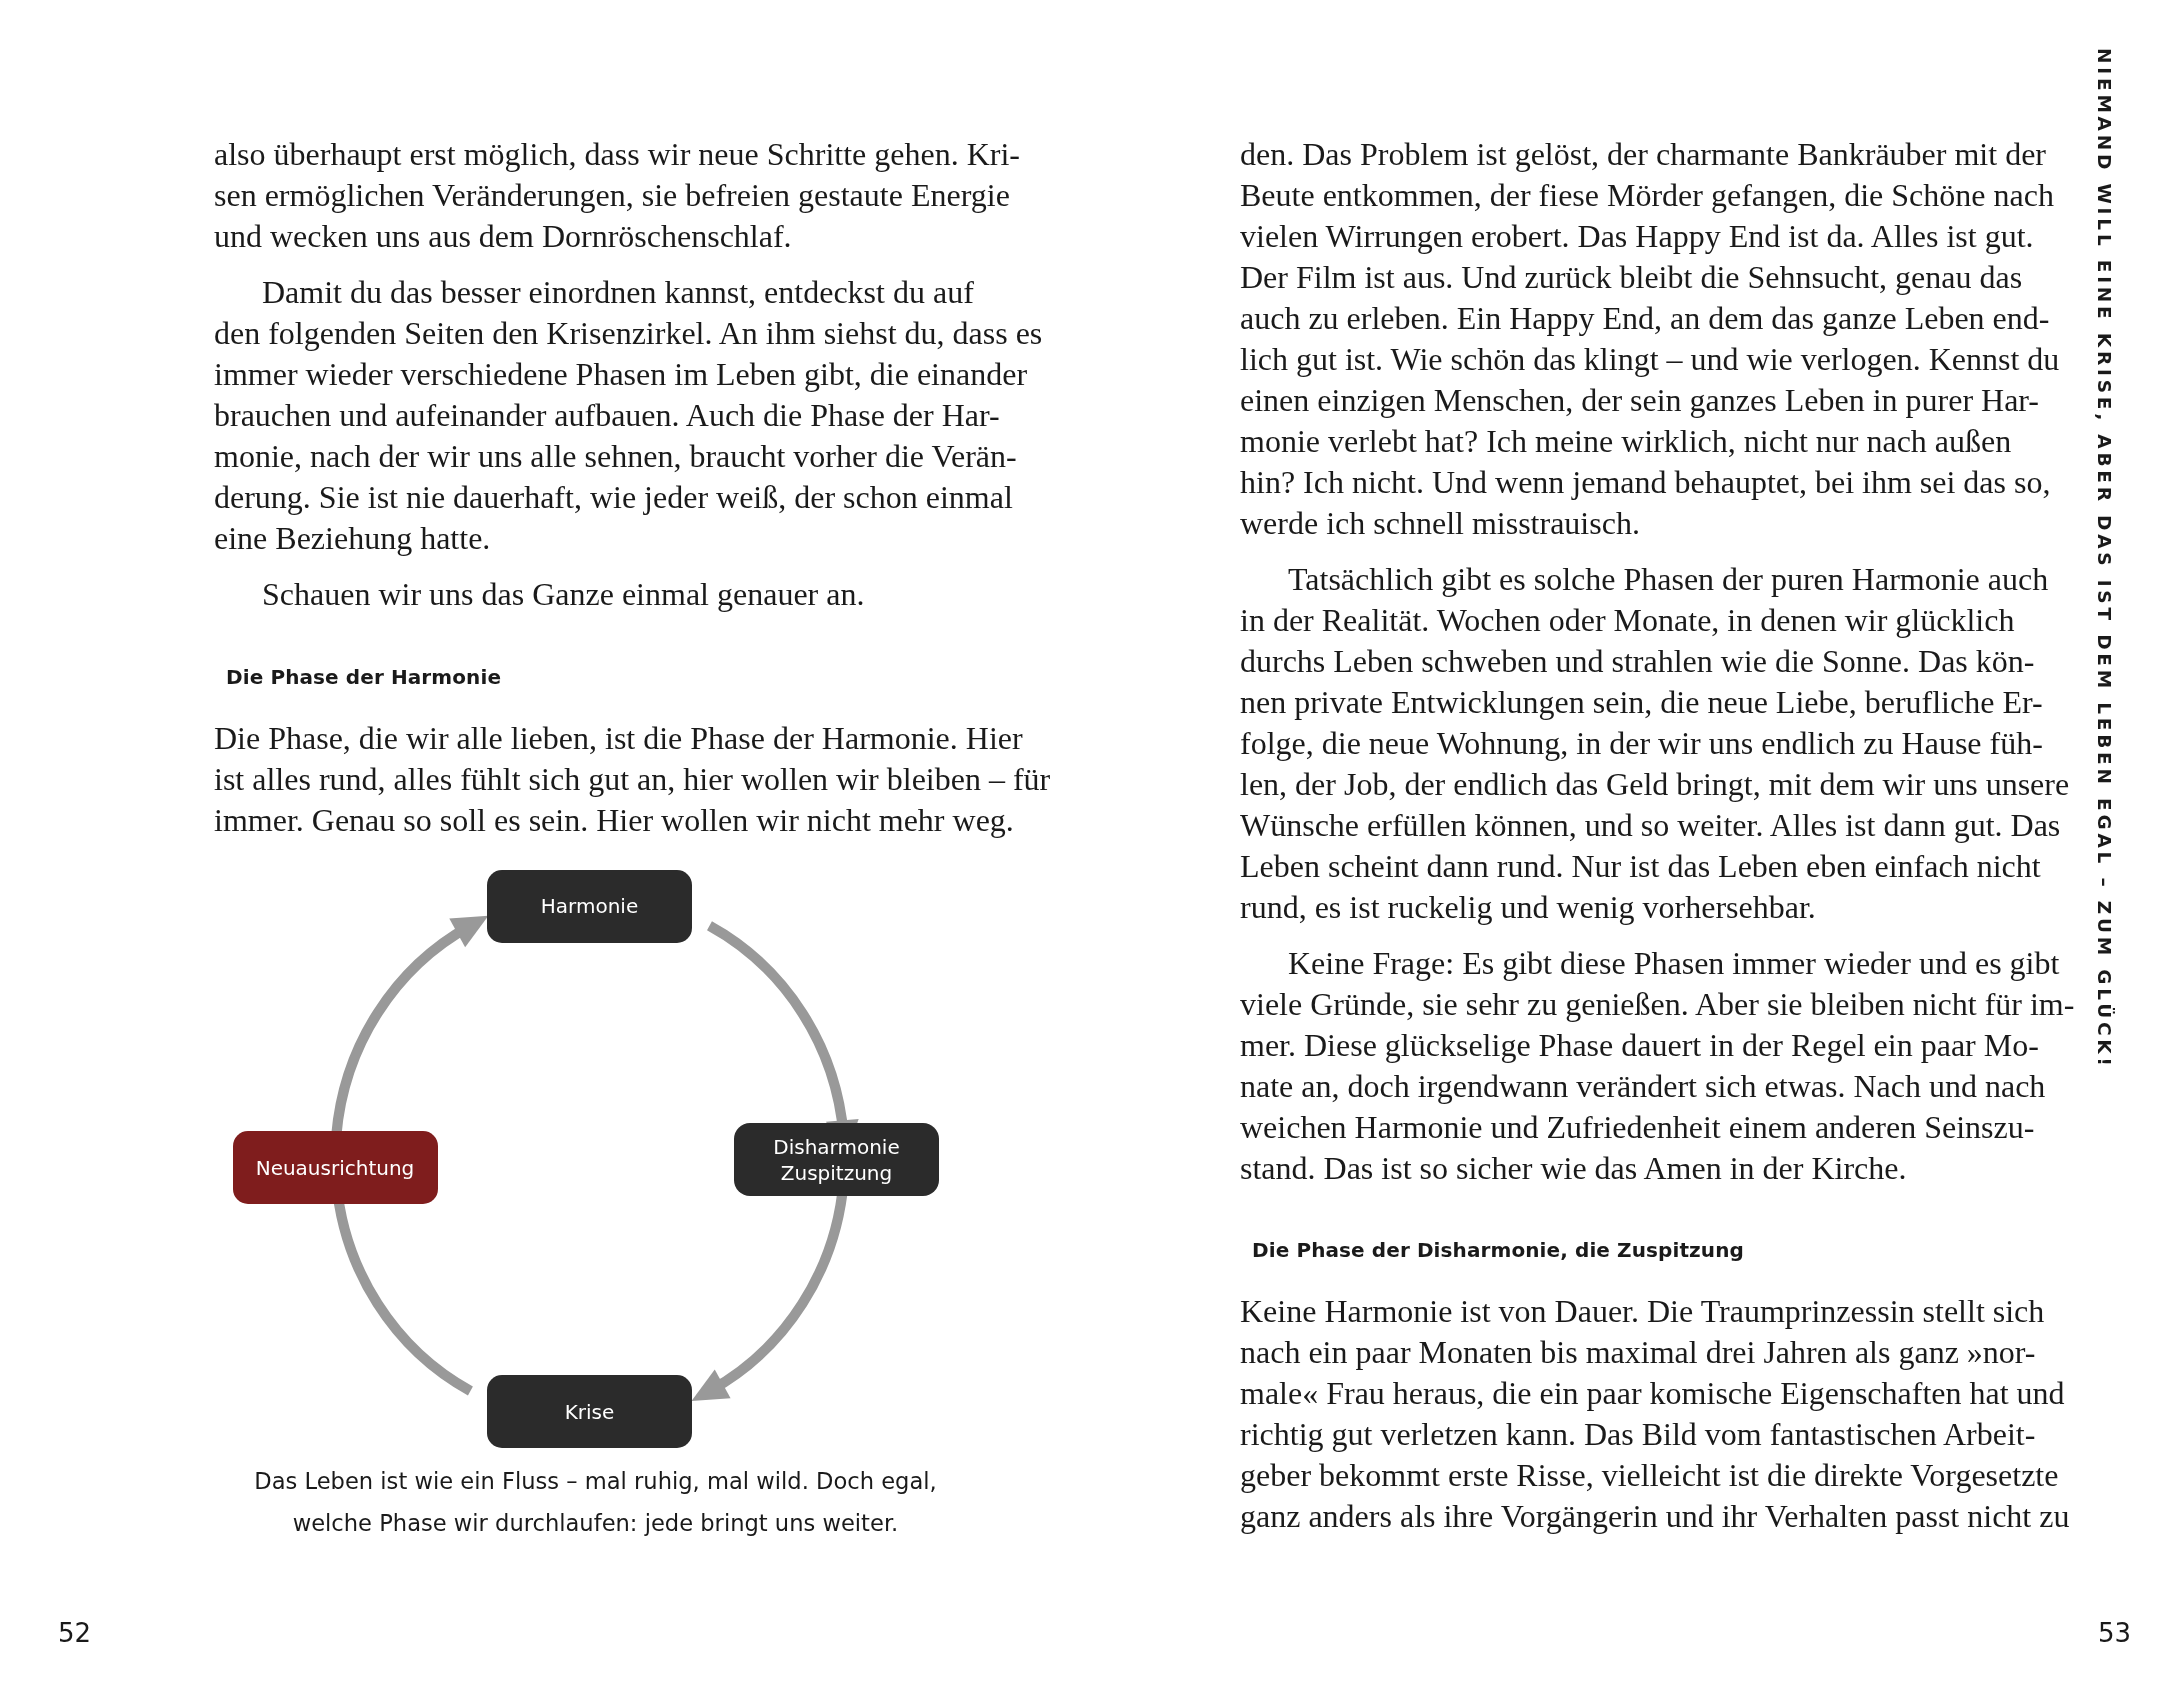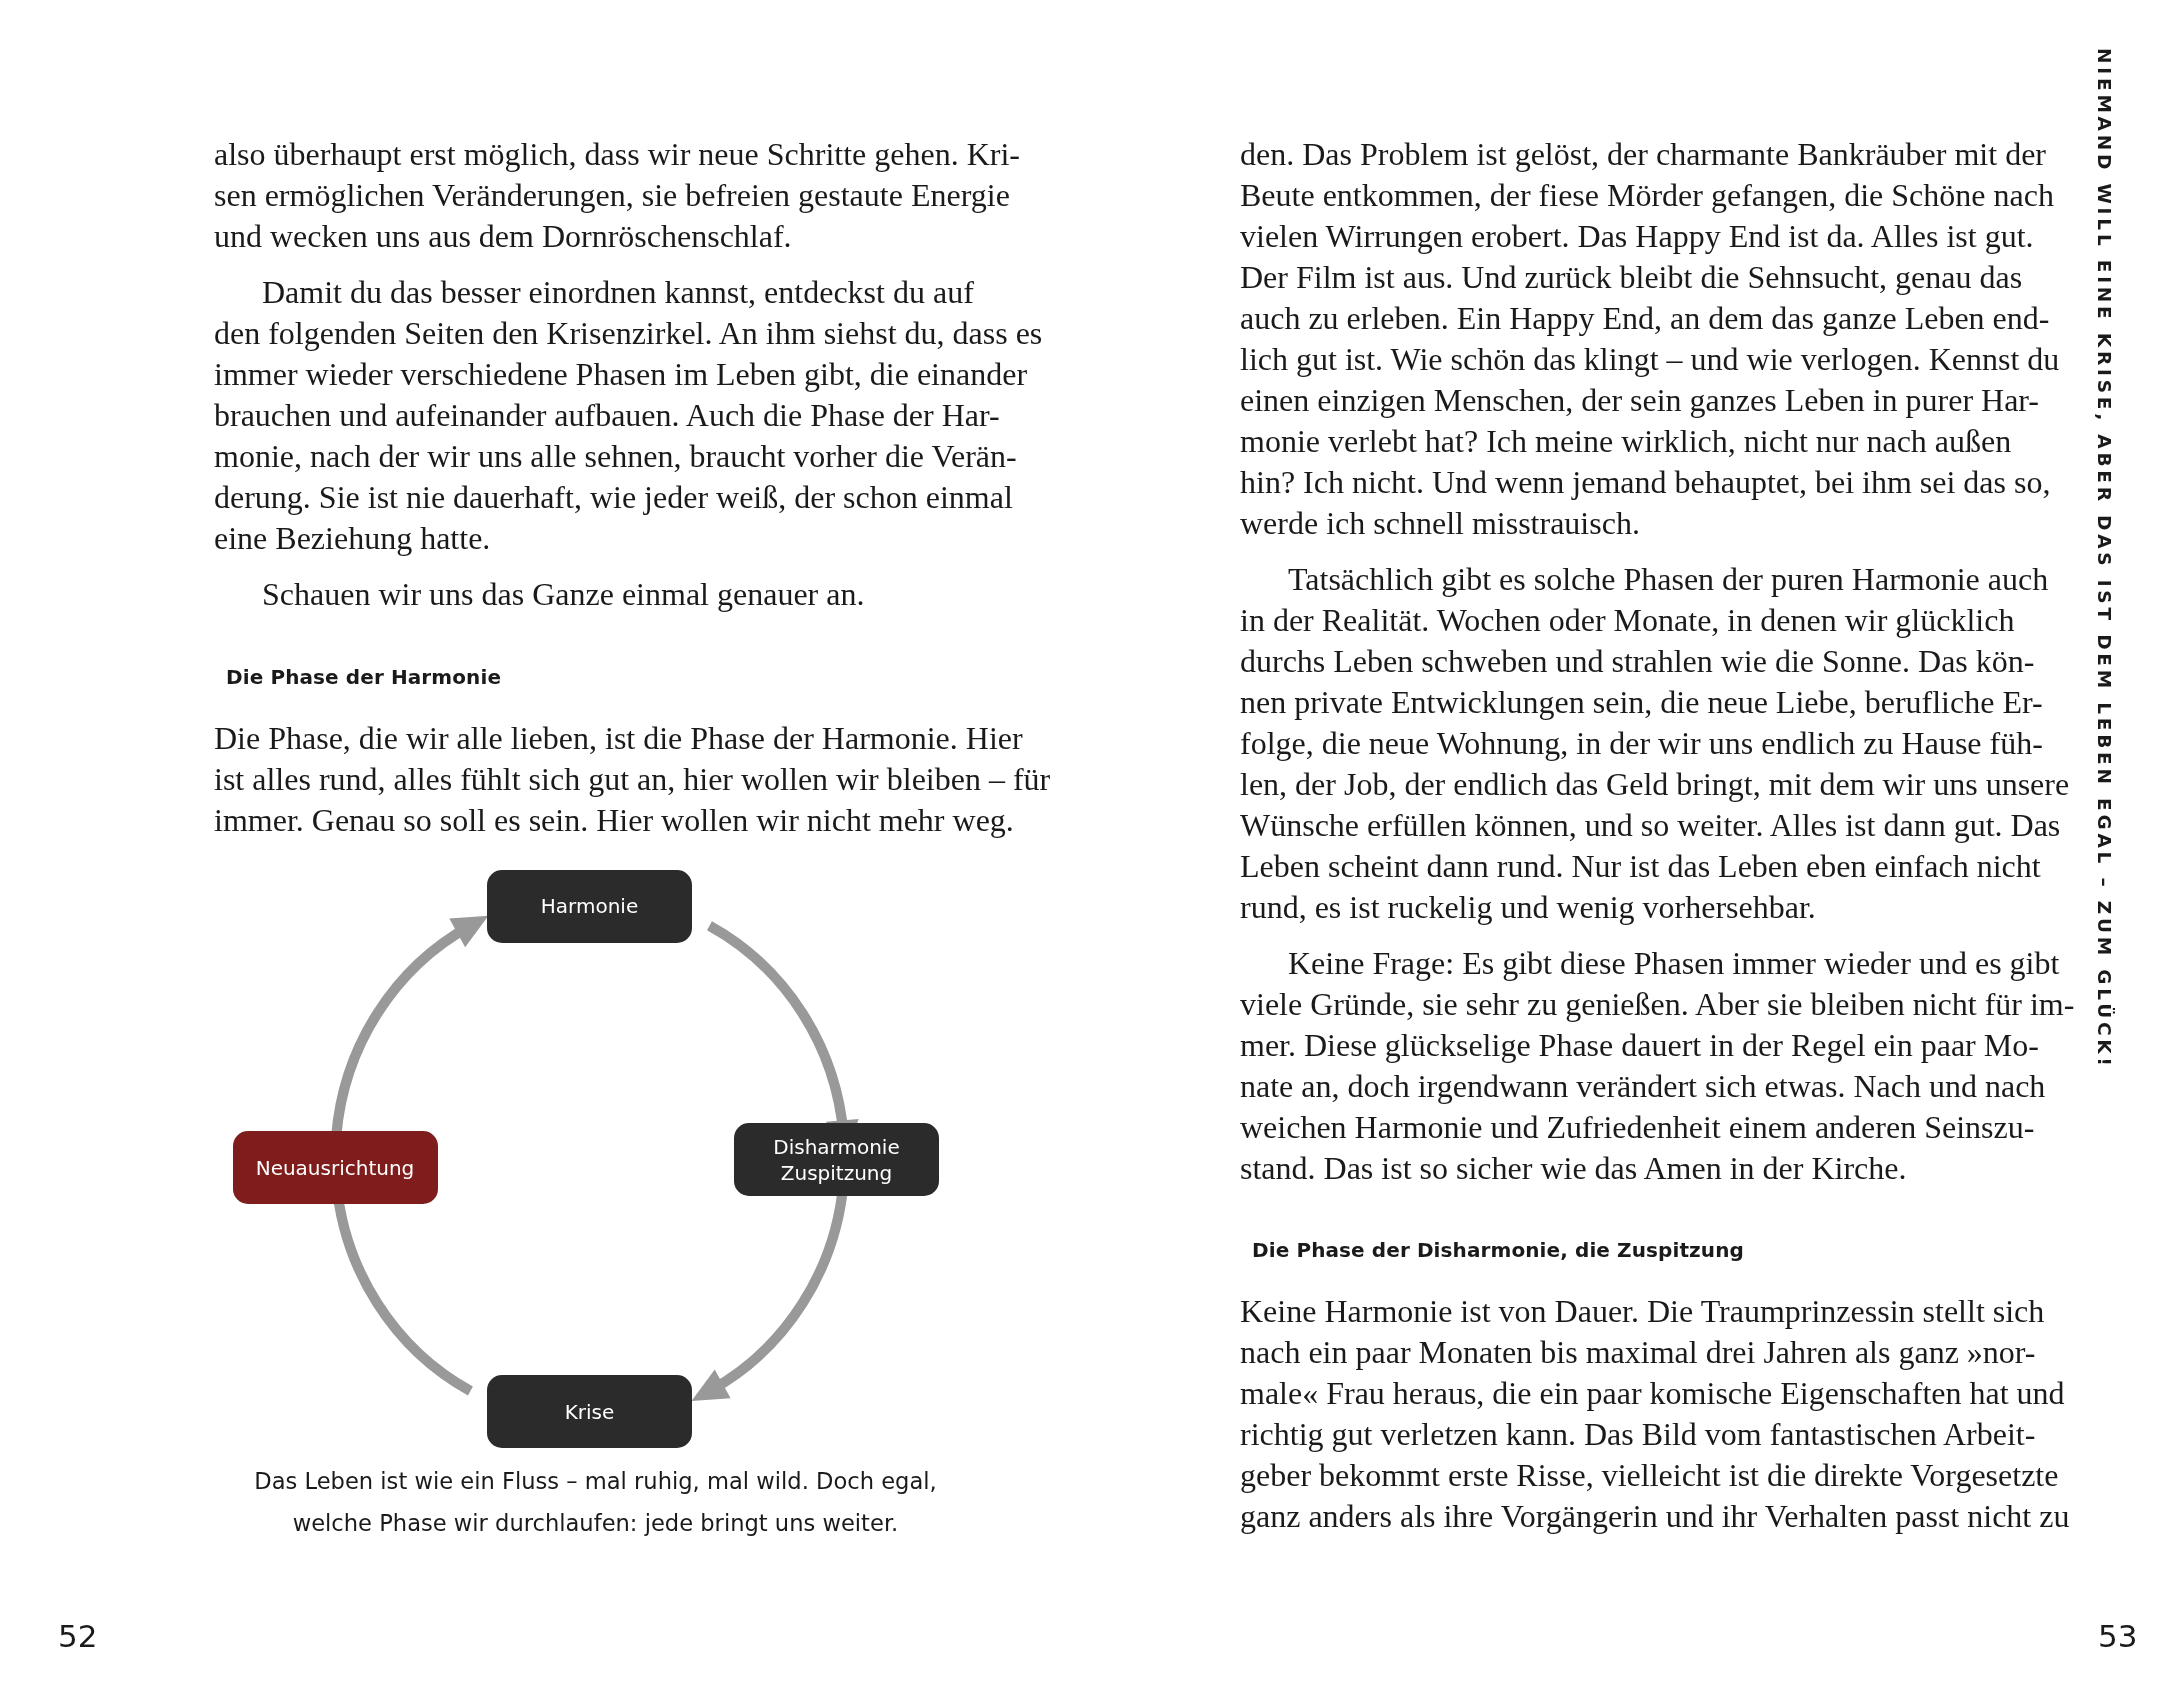--- a/index.html
+++ b/index.html
@@ -51,21 +51,21 @@
 
     .caption {
       position: absolute; left: 205px; top: 1460px; width: 781px;
       font-family: "DejaVu Sans", "Liberation Sans", sans-serif;
       font-size: 22.6px; line-height: 42px; text-align: center; color: #1a1a1a;
     }
 
     .page-number {
       position: absolute; top: 1618px;
       font-family: "DejaVu Sans", "Liberation Sans", sans-serif;
-      font-size: 31px; color: #1a1a1a;
+      font-size: 26px; color: #1a1a1a;
     }
     .pn-left { left: 58px; }
     .pn-right { left: 2098px; }
 
     .running-head {
       position: absolute; left: 2094px; top: 48px;
       writing-mode: vertical-rl;
       font-family: "DejaVu Sans", "Liberation Sans", sans-serif;
       font-weight: bold; font-size: 18.5px; letter-spacing: 3.8px;
       color: #1a1a1a; white-space: nowrap;
@@ -114,21 +114,21 @@
         <path d="M 922.5844276901294 485.5549609578484 A 372 385 0 0 1 726.6434213563514 791.9348232506868" fill="none" stroke="#999999" stroke-width="15"></path>
         <polygon points="700.3601708077491,806.3982509426068 734.347062938457,760.3017091710636 757.488547245529,802.3549100488273" fill="#999999"></polygon>
         <path d="M 377.35657864364873 791.9348232506869 A 372 385 0 0 1 181.41557230987064 485.5549609578486" fill="none" stroke="#999999" stroke-width="15"></path>
         <polygon points="178.88855036345686,455.6615810873431 207.18342563364516,505.45515530575494 159.35401784083635,509.498390420017" fill="#999999"></polygon>
         <path d="M 181.41557230987064 418.4450390421517 A 372 385 0 0 1 377.3565786436486 112.06517674931308" fill="none" stroke="#999999" stroke-width="15"></path>
         <polygon points="403.6398291922509,97.60174905739312 369.65293706154284,143.69829082893622 346.51145275447095,101.64508995117257" fill="#999999"></polygon>
       </svg>
     <div class="node" id="node-harmonie" style="left: 275px; top: 20.5px; width: 205px; height: 73px; background: rgb(43, 43, 43); color: rgb(255, 255, 255);">
         <span>Harmonie</span>
       </div>
-    <div class="node" id="node-disharmonie" style="left: 522px; top: 274px; width: 205px; height: 73px; background: rgb(43, 43, 43); color: rgb(255, 255, 255);">
+    <div class="node" id="node-disharmonie" style="left: 522px; top: 274px; width: 205px; height: 73px; background: rgb(43, 43, 43); color: rgb(255, 255, 255); border-radius: 16px;">
         <span>Disharmonie</span>
         <span>Zuspitzung</span>
       </div>
     <div class="node" id="node-krise" style="left: 275px; top: 526px; width: 205px; height: 73px; background: rgb(43, 43, 43); color: rgb(255, 255, 255);">
         <span>Krise</span>
       </div>
     <div class="node" id="node-neuausrichtung" style="left: 20.5px; top: 282px; width: 205px; height: 73px; background: #7f1d1d; color: rgb(255, 255, 255);">
         <span>Neuausrichtung</span>
       </div>
   </div>

